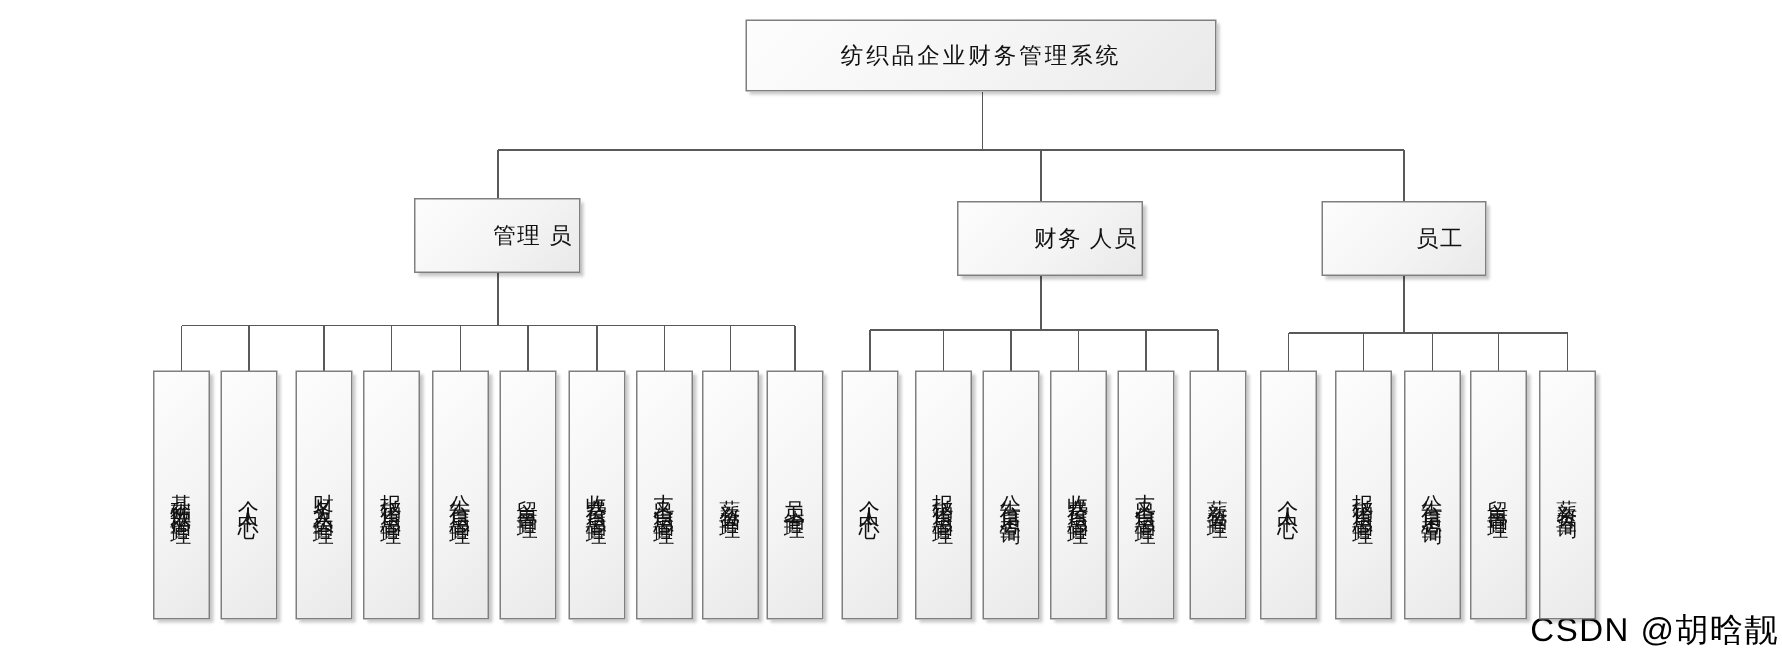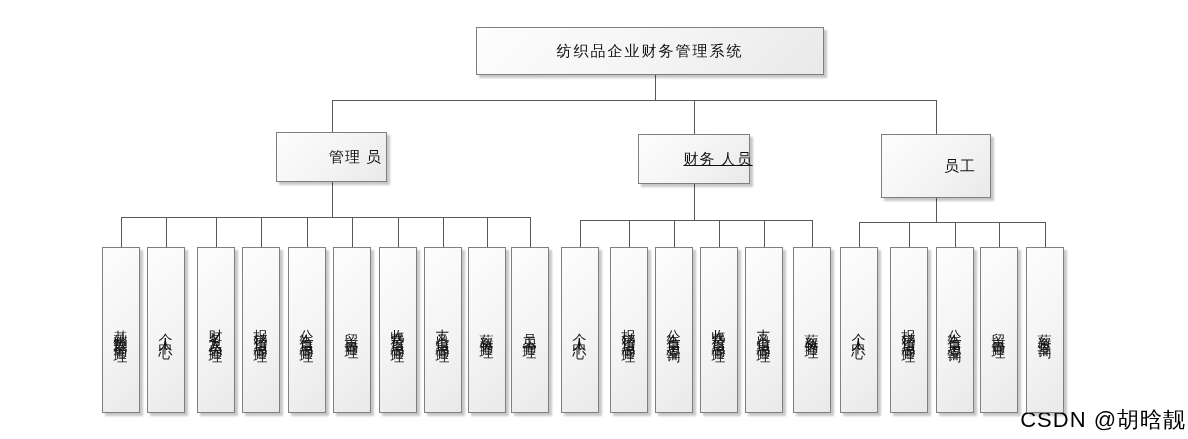--- a/index.html
+++ b/index.html
@@ -73,25 +73,25 @@
 
     <path d="M655,61 V100 M332,100 H936 M332,100 V132 M694,100 V134 M936,100 V134" stroke="#595959" stroke-width="1" fill="none"></path>
 
     <path d="M332,182 V217 M121,217 H530 M121,217 V247 M166,217 V247 M216,217 V247 M261,217 V247 M307,217 V247 M352,217 V247 M398,217 V247 M443,217 V247 M487,217 V247 M530,217 V247" stroke="#595959" stroke-width="1" fill="none"></path>
 
     <path d="M694,184 V220 M580,220 H812 M580,220 V247 M629,220 V247 M674,220 V247 M719,220 V247 M764,220 V247 M812,220 V247" stroke="#595959" stroke-width="1" fill="none"></path>
 
     <path d="M936,184 V222 M859,222 H1045 M859,222 V247 M909,222 V247 M955,222 V247 M999,222 V247 M1045,222 V247" stroke="#595959" stroke-width="1" fill="none"></path>
   </svg>
 
-  <div class="node root" style="left:476px; top:13px; width:348px; height:48px;margin-top:14px;">纺织品企业财务管理系统</div>
+  <div class="node root" style="left:497px; top:13px; width:314px; height:48px;">纺织品企业财务管理系统</div>
 
   <div class="node level2" style="left:276px; top:132px; width:111px; height:50px;">管理 员</div>
-  <div class="node level2" style="left:638px; top:134px; width:112px; height:50px;text-decoration:underline;">财务 人员</div>
-  <div class="node level2" style="left:881px; top:134px; width:110px; height:64px;">员工</div>
+  <div class="node level2" style="left:638px; top:134px; width:124px; height:50px;">财务 人员</div>
+  <div class="node level2" style="left:881px; top:134px; width:110px; height:50px;">员工</div>
 
   <div class="node leaf" style="left:102px; top:247px; width:38px; height:166px;">
     <span class="vtext">基础数据管理</span>
   </div>
   <div class="node leaf" style="left:147px; top:247px; width:38px; height:166px;">
     <span class="vtext">个人中心</span>
   </div>
   <div class="node leaf" style="left:197px; top:247px; width:38px; height:166px;">
     <span class="vtext">财务人员管理</span>
   </div>

